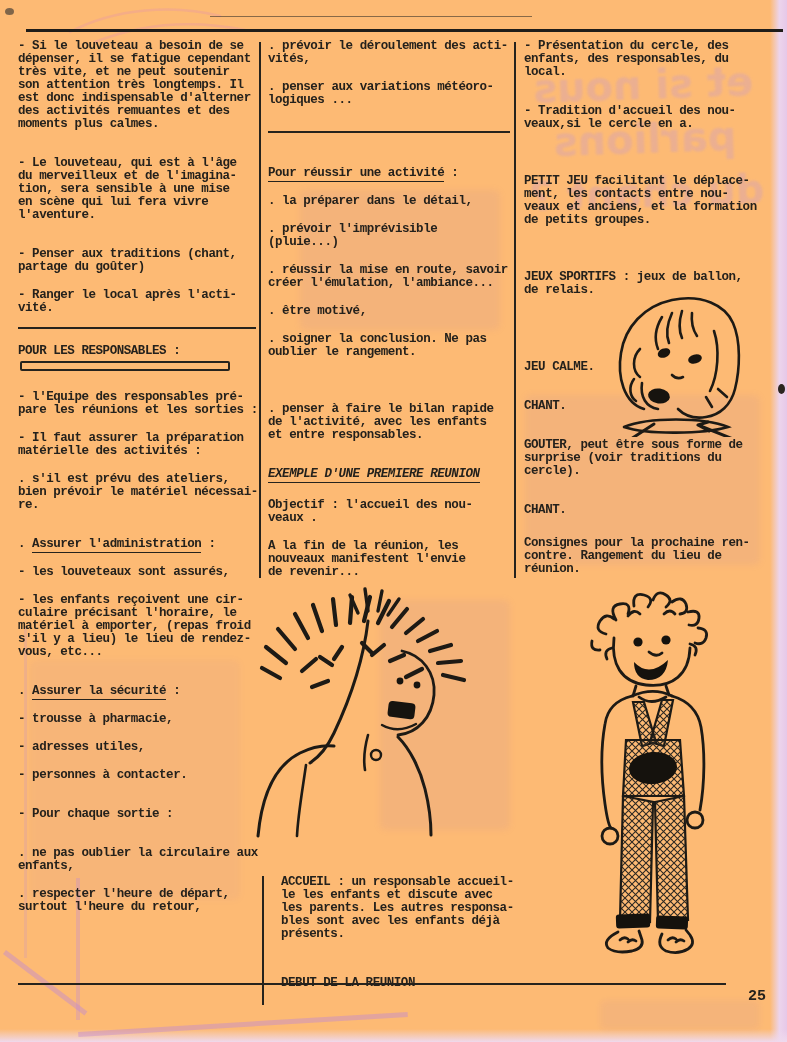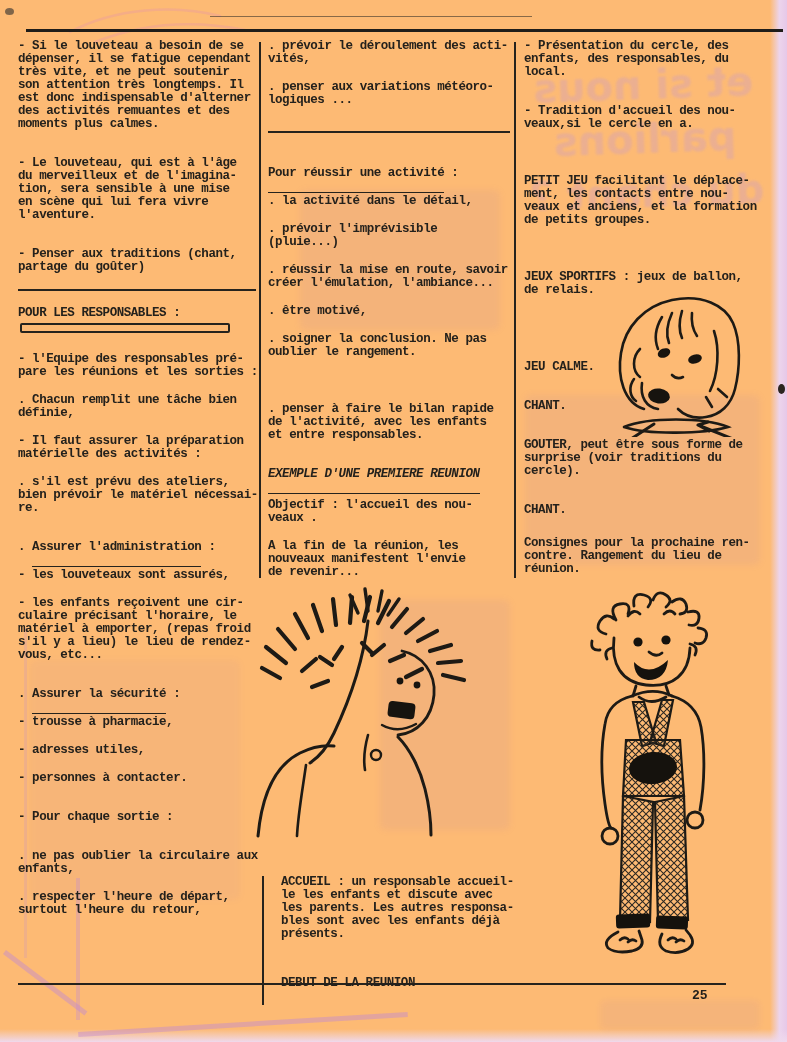--- a/index.html
+++ b/index.html
@@ -8,35 +8,35 @@
   
   .col{position:absolute;top:40px;width:240px;}
   .col1{left:18px;}
   .col2{left:268px;width:244px;}
   .col3{left:524px;}
   .tx{font-size:12.5px;font-weight:bold;letter-spacing:-0.45px;line-height:13px;
       white-space:pre-line;margin:0 0 15px;}
   .mb-m{margin-bottom:26px!important;}
   .mb-l{margin-bottom:44px!important;}
   .mb-xl{margin-bottom:64px!important;}
-  .und{border-bottom:1.5px solid #26231d;padding-bottom:12px;}
+  .und{border-bottom:1.5px solid #26231d;padding-bottom:1px;}
   .hrule{height:2px;background:#26231d;margin:12px 2px 16px 0;}
   .hrule.c2{margin:24px 2px 34px 0;}
   .box-underline{width:206px;height:6px;border:2px solid #26231d;border-radius:2px;
                  margin:3px 0 20px 2px;}
   
   .rule-top-thin{position:absolute;left:210px;top:16px;width:322px;height:1px;background:rgba(40,38,34,.55);}
   .rule-top{position:absolute;left:26px;top:29px;width:757px;height:3px;background:#1f1d19;}
   .rule-bottom{position:absolute;left:18px;top:983px;width:708px;height:2px;background:#26231d;}
   .vsep{position:absolute;width:2px;background:#26231d;top:42px;height:536px;}
   .vsep1{left:259px;}
   .vsep2{left:514px;}
   .accueil-block{position:absolute;left:262px;top:876px;width:246px;border-left:2.5px solid #26231d;
                  padding-left:17px;}
-  .page-number{position:absolute;left:692px;top:988px;font-size:13px;font-weight:bold;
+  .page-number{position:absolute;left:748px;top:988px;font-size:15px;font-weight:bold;
                letter-spacing:0;}
   
   .band-right{position:absolute;right:0;top:0;width:17px;height:100%;
               background:linear-gradient(to right,rgba(233,207,233,0),#ecd4ec 55%,#e6c8e8);}
   .band-bottom{position:absolute;left:0;bottom:0;width:100%;height:13px;
                background:linear-gradient(to top,#efd9ed,rgba(239,217,237,0));}
   .ghost{position:absolute;left:500px;top:58px;width:290px;
          font-family:"DejaVu Sans",sans-serif;font-weight:bold;font-size:40px;line-height:54px;
          color:rgba(193,148,211,0.30);transform:scaleX(-1) rotate(2deg);filter:blur(1.1px);
          text-align:center;}
@@ -91,27 +91,27 @@
 est donc indispensable d'alterner
 des activités remuantes et des
 moments plus calmes.</p>
     <p class="tx mb-m">- Le louveteau, qui est à l'âge
 du merveilleux et de l'imagina-
 tion, sera sensible à une mise
 en scène qui lui fera vivre
 l'aventure.</p>
     <p class="tx">- Penser aux traditions (chant,
 partage du goûter)</p>
+    <p class="tx" style="margin-bottom:10px;">- Ranger le local après l'acti-
+vité.</p>
     <div class="hrule"></div>
     <h3 class="tx" style="margin:0;">POUR LES RESPONSABLES :</h3>
     <div class="box-underline"></div>
     <p class="tx">- l'Equipe des responsables pré-
 pare les réunions et les sorties :</p>
-    <p class="tx">. Chacun remplit une tâche bien
-définie,</p>
     <p class="tx">- Il faut assurer la préparation
 matérielle des activités :</p>
     <p class="tx mb-m">. s'il est prévu des ateliers,
 bien prévoir le matériel nécessai-
 re.</p>
     <p class="tx"><span>. </span><span class="und">Assurer l'administration</span><span> :</span></p>
     <p class="tx">- les louveteaux sont assurés,</p>
     <p class="tx mb-m">- les enfants reçoivent une cir-
 culaire précisant l'horaire, le
 matériel à emporter, (repas froid
@@ -128,21 +128,21 @@
 surtout l'heure du retour,</p>
   </section>
 
   <section class="col col2">
     <p class="tx">. prévoir le déroulement des acti-
 vités,</p>
     <p class="tx" style="margin-bottom:12px;">. penser aux variations météoro-
 logiques ...</p>
     <div class="hrule c2"></div>
     <h3 class="tx"><span class="und">Pour réussir une activité</span><span> :</span></h3>
-    <p class="tx">. la activité dans le détail,</p>
+    <p class="tx">. la préparer dans le détail,</p>
     <p class="tx">. prévoir l'imprévisible (pluie...)</p>
     <p class="tx">. réussir la mise en route, savoir
 créer l'émulation, l'ambiance...</p>
     <p class="tx">. être motivé,</p>
     <p class="tx mb-l">. soigner la conclusion. Ne pas
 oublier le rangement.</p>
     <p class="tx mb-m">. penser à faire le bilan rapide
 de l'activité, avec les enfants
 et entre responsables.</p>
     <h3 class="tx" style="margin-bottom:18px;font-style:italic;"><span class="und">EXEMPLE D'UNE PREMIERE REUNION</span></h3>

